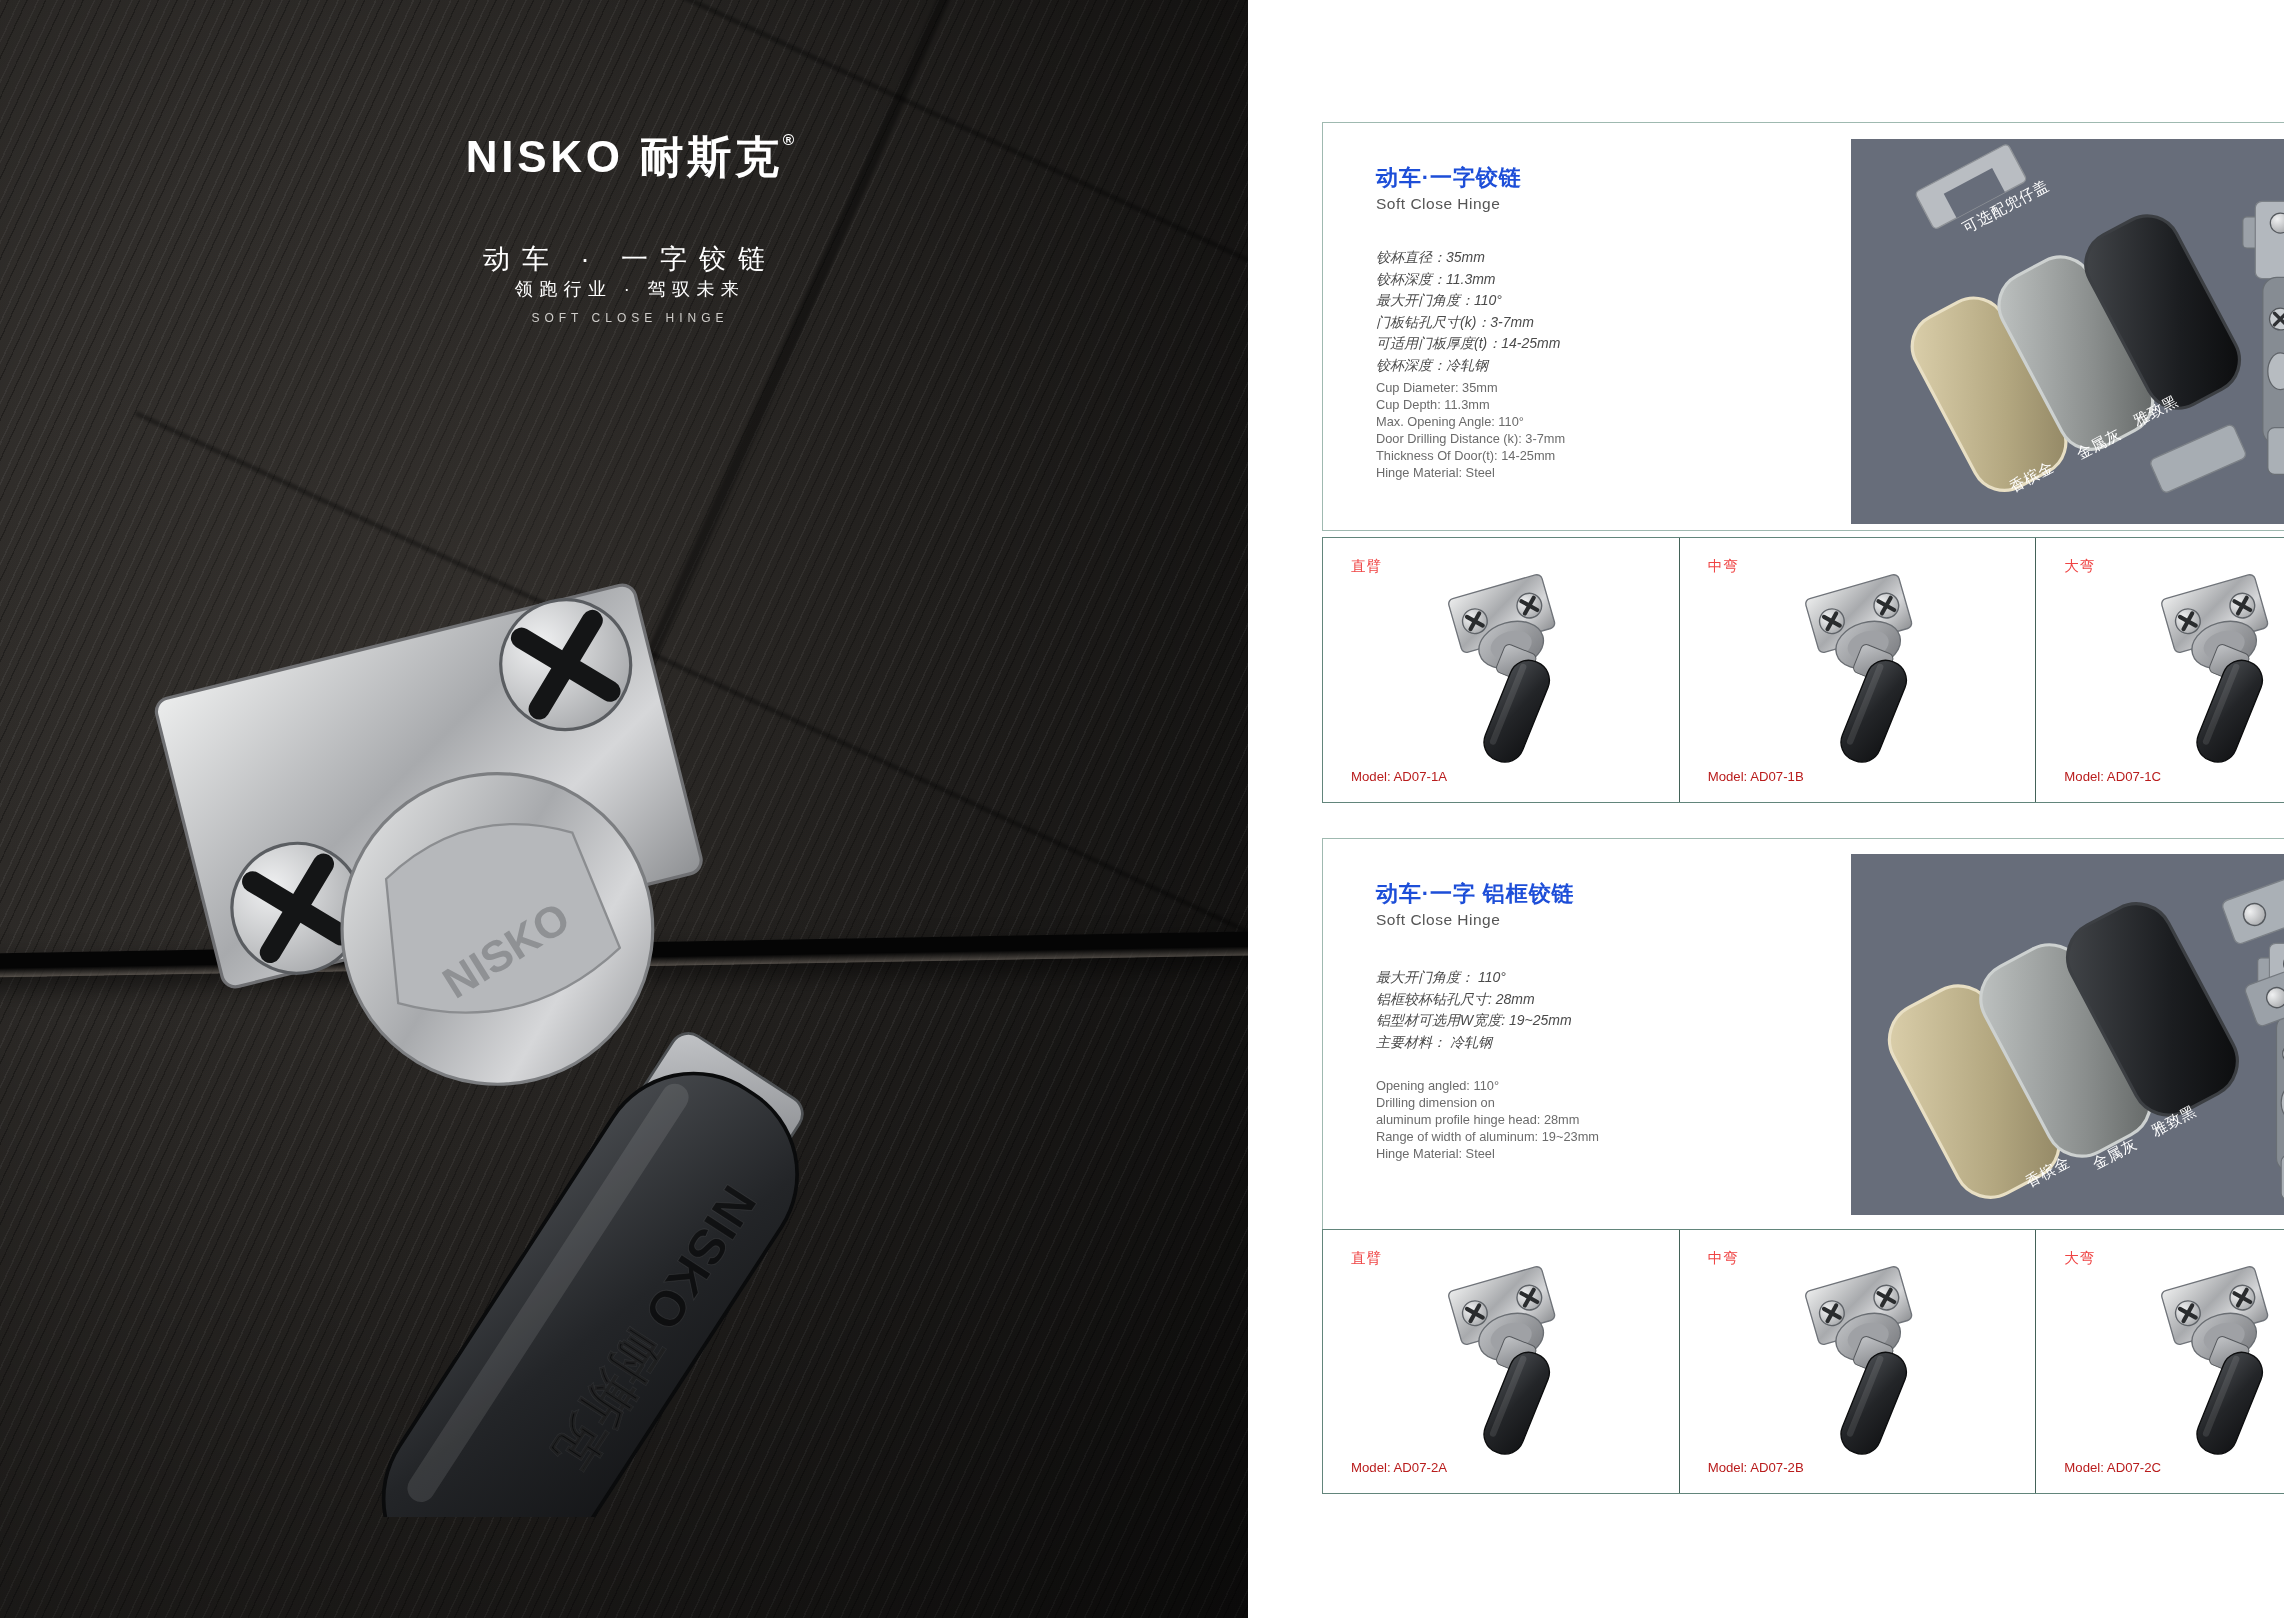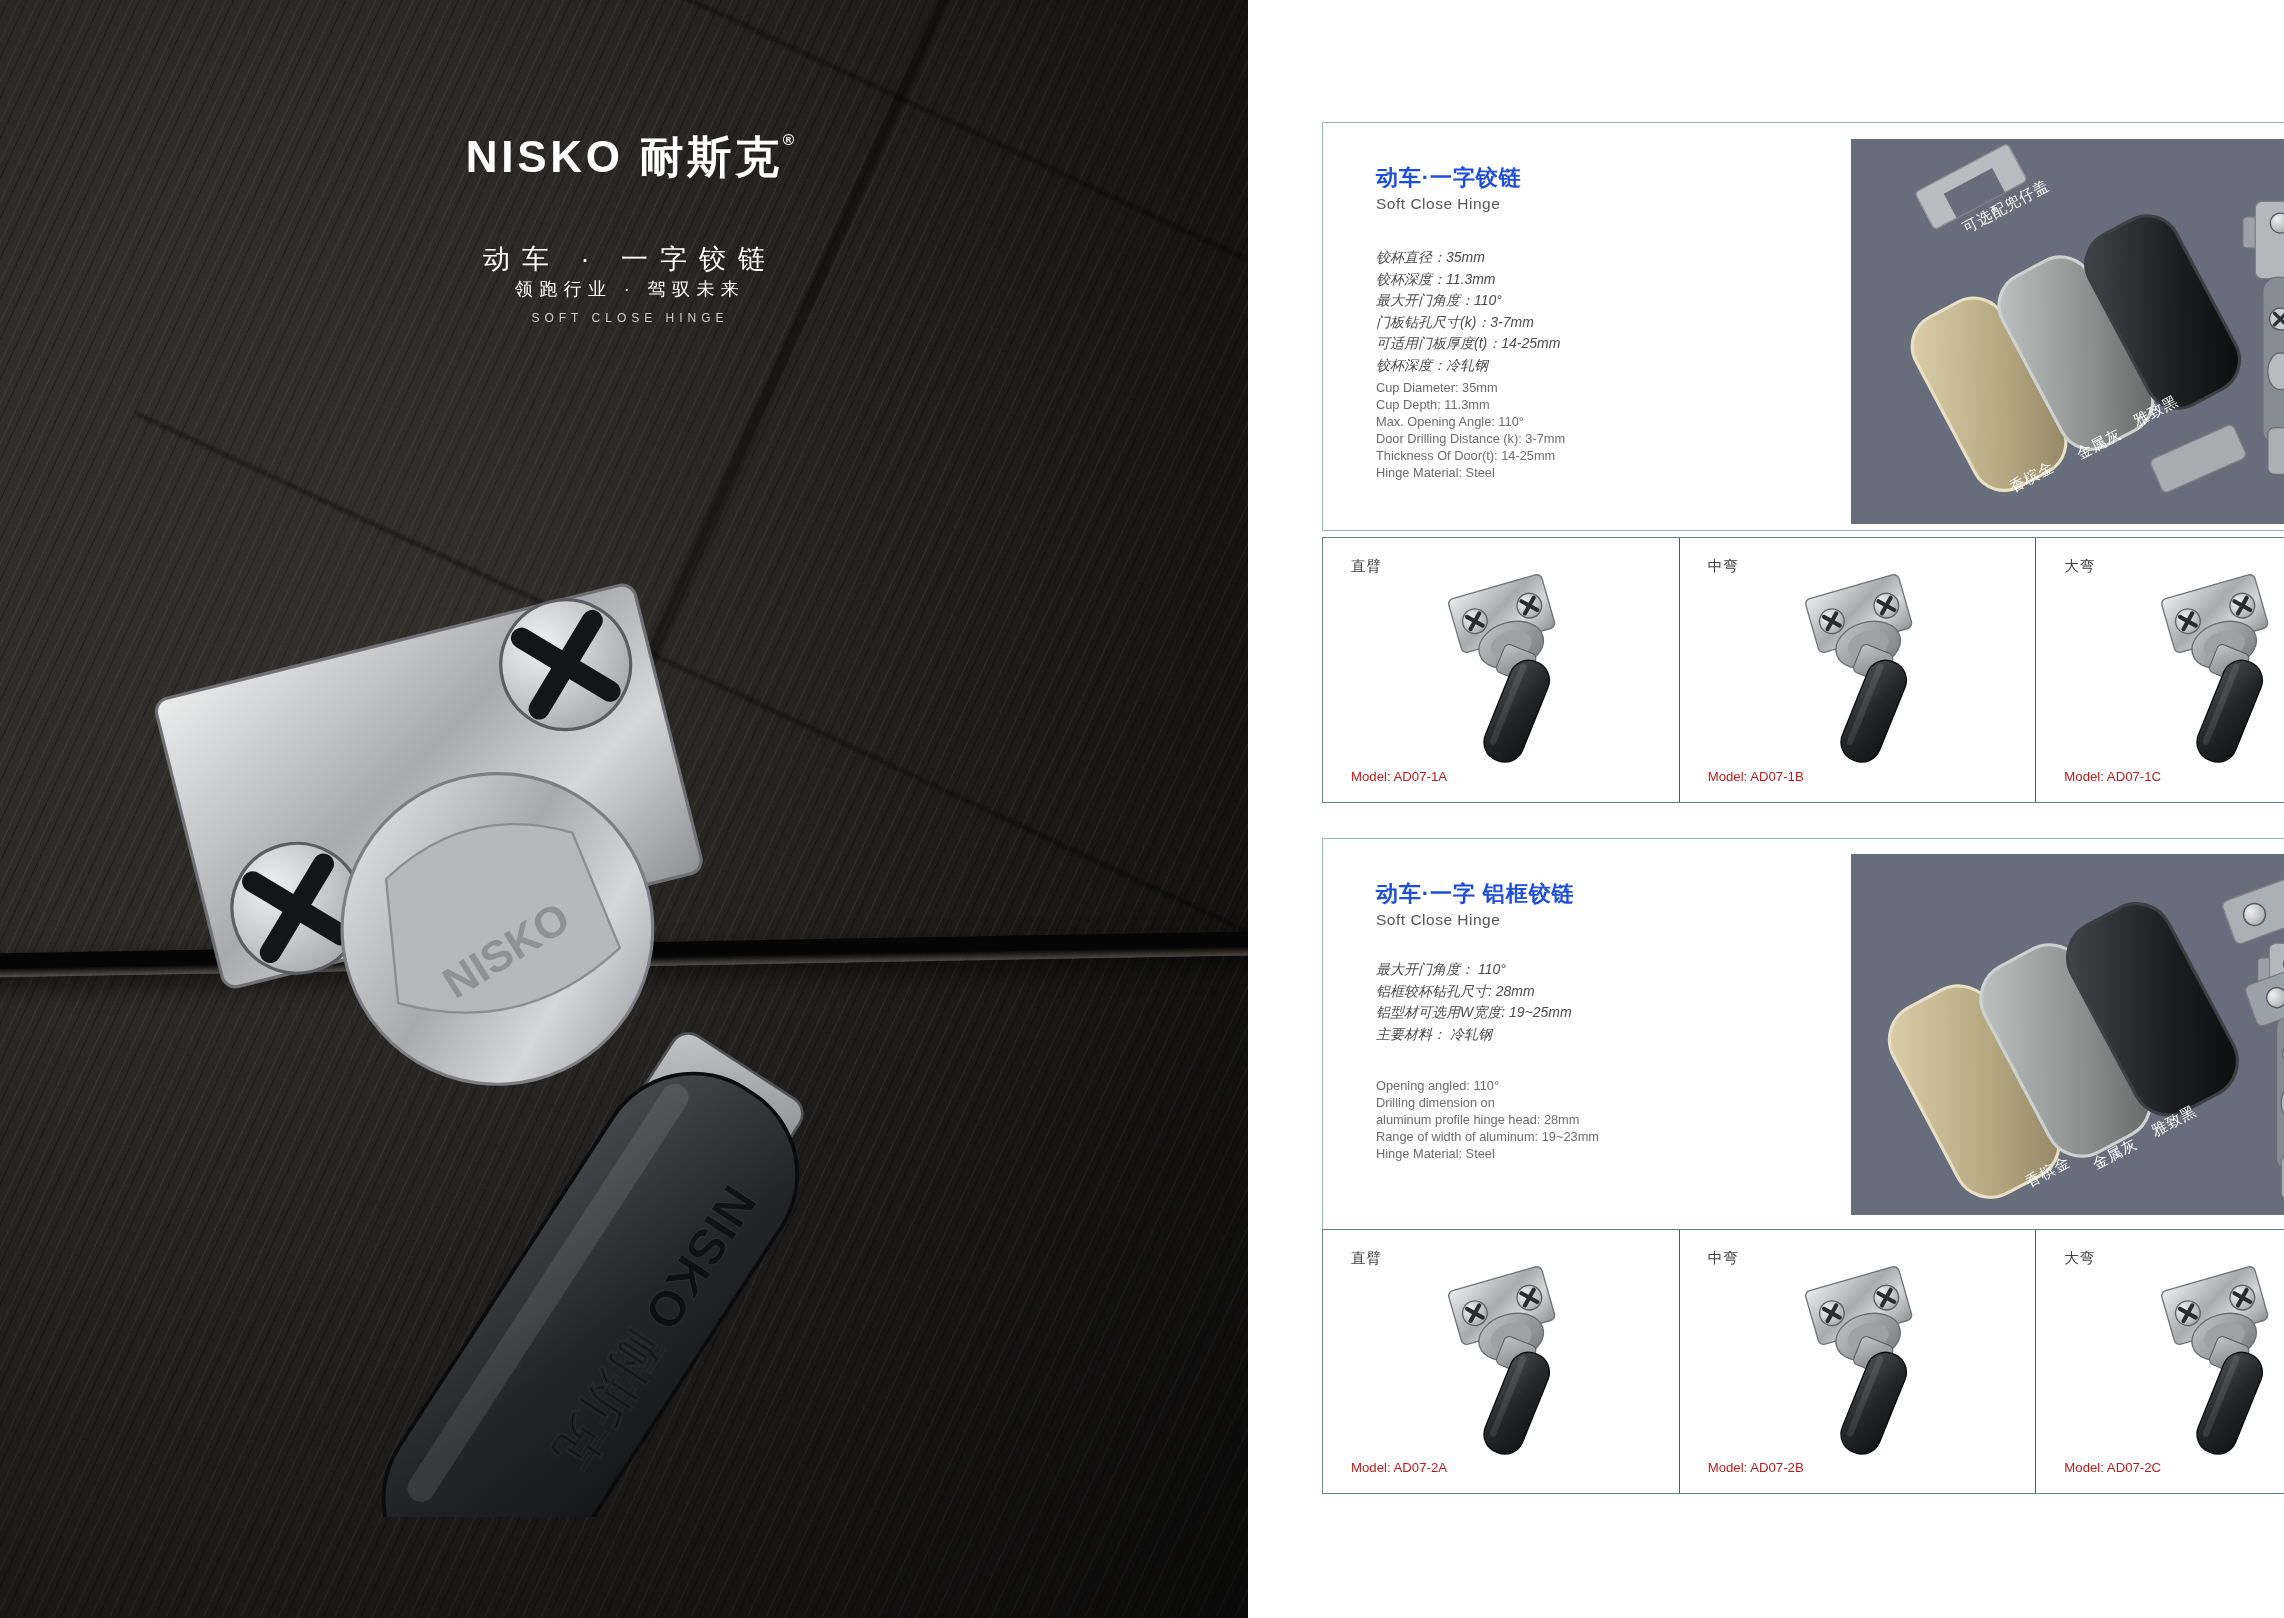--- a/index.html
+++ b/index.html
@@ -42,34 +42,34 @@
   .box2{top:838px;height:392px;}
 
   .sec-title{position:absolute;left:53px;top:40px;font-size:22px;font-weight:600;color:#1d4ed8;letter-spacing:0.9px;}
   .sec-sub{position:absolute;left:53px;top:72px;font-size:15.5px;color:#555555;letter-spacing:0.5px;}
   .specs{position:absolute;left:53px;margin:0;padding:0;list-style:none;}
   .specs-cn{font-size:14px;color:#4a4a4a;}
   .specs-cn li{line-height:21.5px;font-style:italic;}
   .specs-en{font-size:12.8px;color:#6b6b6b;}
   .specs-en li{line-height:17px;}
   .b1-cn{top:124px;} .b1-en{top:256px;}
-  .b2-cn{top:120px;} .b2-en{top:238px;}
+  .b2-cn{top:128px;} .b2-en{top:238px;}
 
   .prod-img{position:absolute;background:#676d7a;overflow:hidden;}
   .img1{left:528px;top:15.5px;width:523px;height:385px;}
   .img2{left:528px;top:14.6px;width:523px;height:361px;}
   .rot-label{position:absolute;color:#ffffff;font-size:15px;letter-spacing:0.9px;white-space:nowrap;
              transform:rotate(-28deg);transform-origin:left center;}
 
   .cells{position:absolute;left:74px;width:1071px;display:flex;border:1.4px solid #62857b;box-sizing:border-box;background:#fff;}
   .row1{top:537px;height:266px;}
   .row2{top:1229px;height:265px;}
   .cell{flex:1 1 0;position:relative;box-sizing:border-box;}
   .cell + .cell{border-left:1.4px solid #436258;}
-  .cell-type{position:absolute;left:28px;top:19px;font-size:14.6px;color:#404040;letter-spacing:0.9px;}
+  .cell-type{position:absolute;left:28px;top:19px;font-size:14.6px;color:#ef4444;letter-spacing:0.9px;}
   .cell-model{position:absolute;left:28px;bottom:18px;font-size:13.2px;color:#b91c1c;}
   .cell-img{position:absolute;left:50%;top:26.5px;transform:translateX(-46%);}
   .hidden-defs{position:absolute;width:0;height:0;overflow:hidden;}
 </style>
 </head>
 <body>
 
 <svg class="hidden-defs" aria-hidden="true">
   <defs>
     <linearGradient id="gMetal" x1="0" y1="0" x2="1" y2="1">

